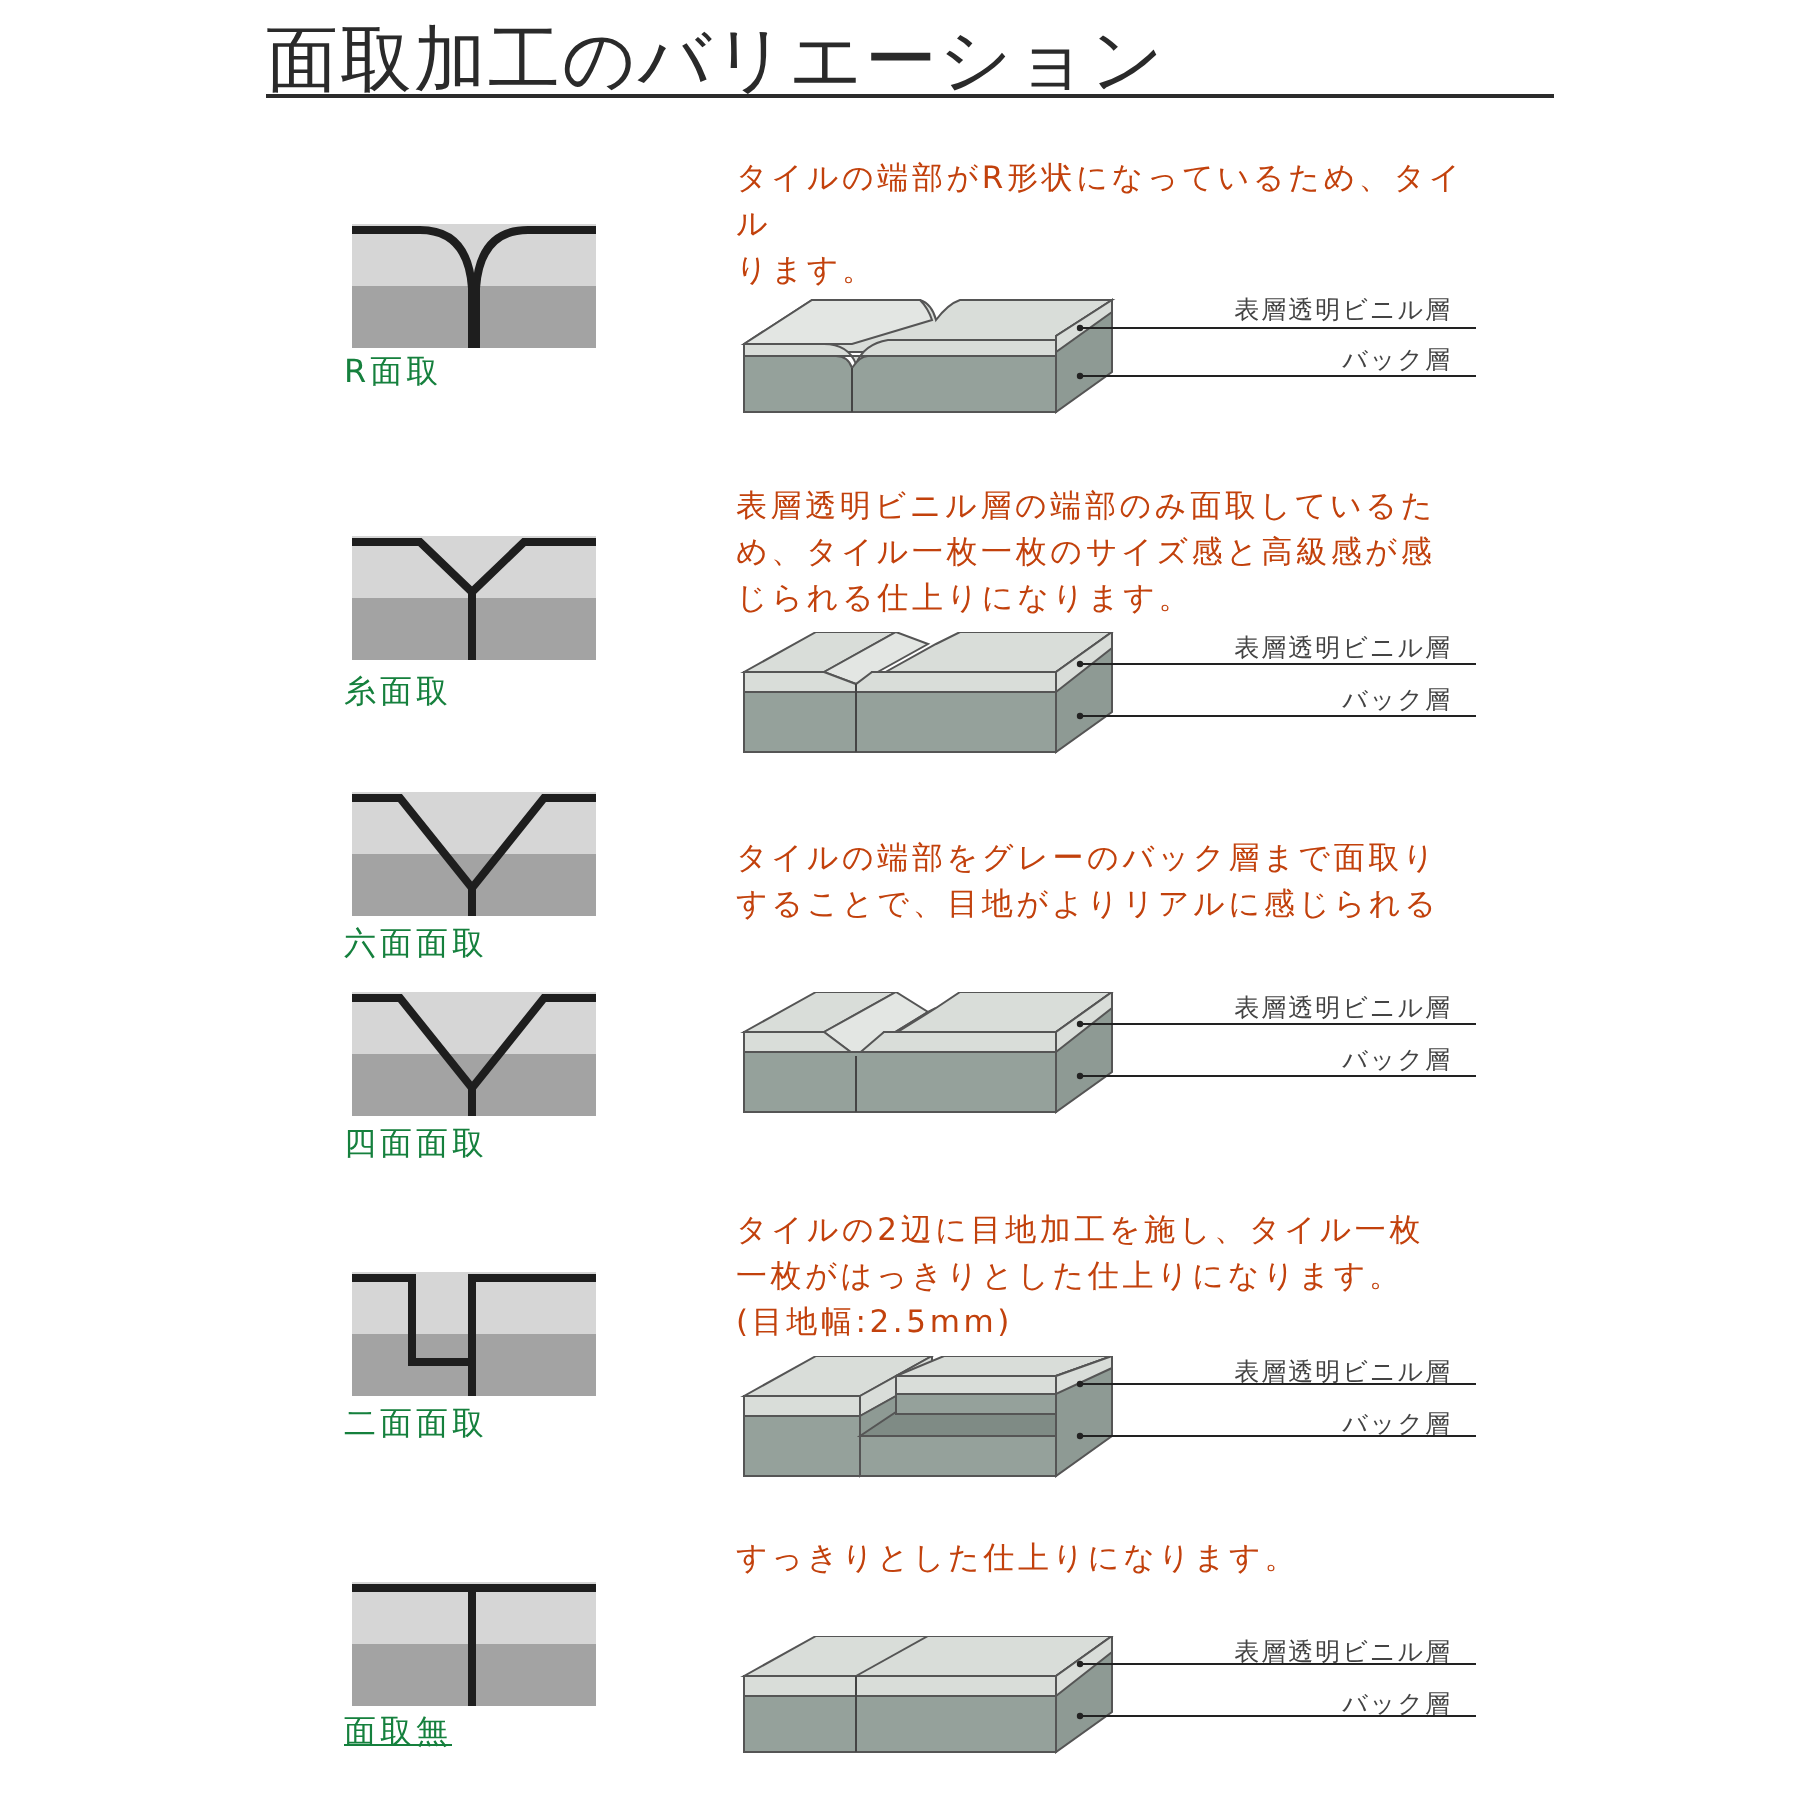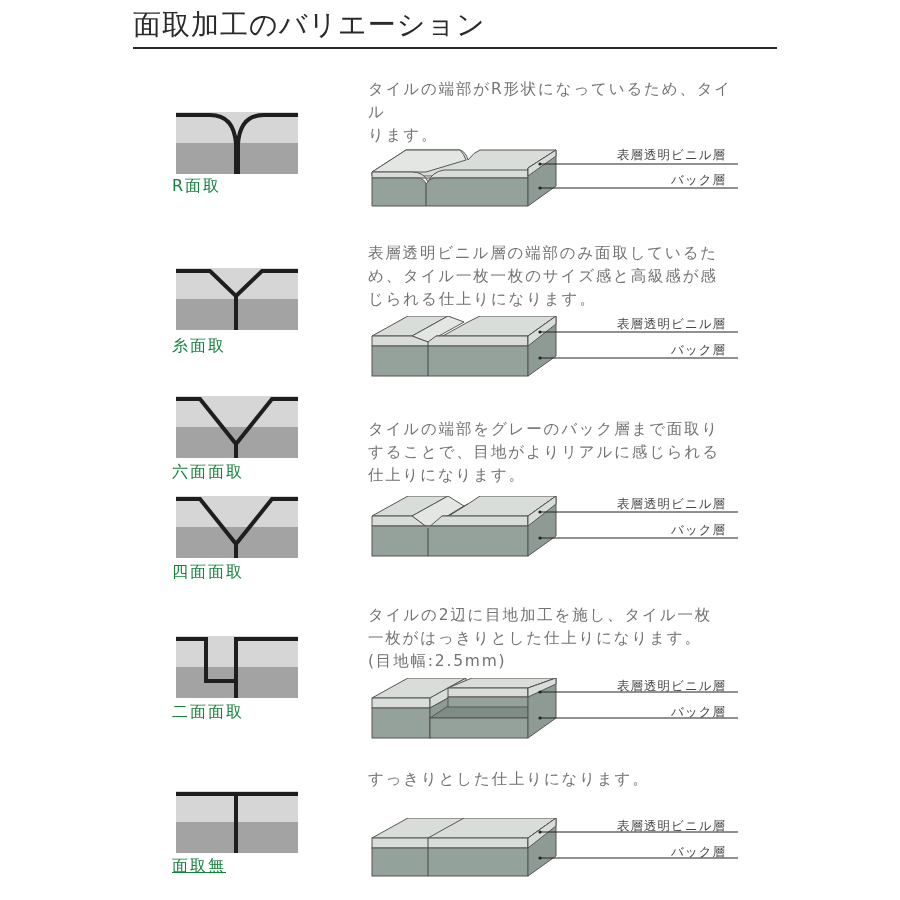--- a/index.html
+++ b/index.html
@@ -1,28 +1,28 @@
 <!DOCTYPE html>
 <html><head>
 <meta charset="utf-8">
 <style>
   html, body { margin:0; padding:0; background:#ffffff; }
   body { width:900px; height:900px; position:relative; overflow:hidden;
          font-family:"DejaVu Sans", "Liberation Sans", sans-serif; color:#333; }
-  .title { position:absolute; left:133px; top:6px; font-size:28px; font-weight:300;
+  .title { position:absolute; left:133px; top:6px; font-size:36px; font-weight:300;
            color:#2a2a2a; letter-spacing:1px; white-space:nowrap; }
   .title-rule { position:absolute; left:133px; top:47px; width:644px; height:2px; background:#2b2b2b; }
 
   .section { position:absolute; left:0; width:900px; }
   .profile { position:absolute; left:176px; width:120px; }
   .profile svg { display:block; }
   .profile-label { position:absolute; left:0; width:130px; text-align:left; font-size:16px;
                    color:#15803d; letter-spacing:2px; white-space:nowrap; }
   .desc { position:absolute; left:368px; width:370px; font-size:15.5px; line-height:23px;
-          color:#737373; letter-spacing:1.8px; }
+          color:#c2410c; letter-spacing:1.8px; }
   .desc p { margin:0; }
   .diagram { position:absolute; left:368px; }
   .layer-label { position:absolute; font-size:12.5px; color:#444; white-space:nowrap; text-align:right;
                  width:160px; letter-spacing:1px; }
 </style>
 </head>
 <body>
 
 <div class="title">面取加工のバリエーション</div>
 <div class="title-rule"></div>
@@ -117,21 +117,20 @@
       <rect x="0" y="0" width="122" height="31" fill="#d6d6d6"></rect>
       <rect x="0" y="31" width="122" height="31" fill="#a3a3a3"></rect>
       <path d="M0 3 H24 L60 48 V62 M60 48 L96 3 H122" stroke="#1e1e1e" stroke-width="4" fill="none"></path>
     </svg>
   </div>
   <div class="profile-label" style="left:172px; top:562px;">四面面取</div>
 
   <div class="desc" style="top:418px;">
     <p>タイルの端部をグレーのバック層まで面取り</p>
     <p>することで、目地がよりリアルに感じられる</p>
-    <p>仕上りになります。</p>
   </div>
 
   <div class="diagram" style="top:496px;">
     <svg width="370" height="62" viewBox="0 0 370 62">
       <path d="M4 20 L40 0 H80 L44 20 Z" fill="#d9ddd9" stroke="#555" stroke-width="1"></path>
       <path d="M44 20 L80 0 L96 10 L60 32 Z" fill="#e3e6e3" stroke="#555" stroke-width="1"></path>
       <path d="M60 32 L96 10 L100 8 L68 28 Z" fill="#95a19b" stroke="#555" stroke-width="1"></path>
       <path d="M68 28 L100 8 L112 0 H188 L160 20 H74 Z" fill="#d9ddd9" stroke="#555" stroke-width="1"></path>
       <path d="M4 20 H44 L60 32 L74 20 H160 V30 H4 Z" fill="#d9ddd9" stroke="#555" stroke-width="1"></path>
       <rect x="4" y="30" width="156" height="30" fill="#95a19b" stroke="#555" stroke-width="1"></rect>

